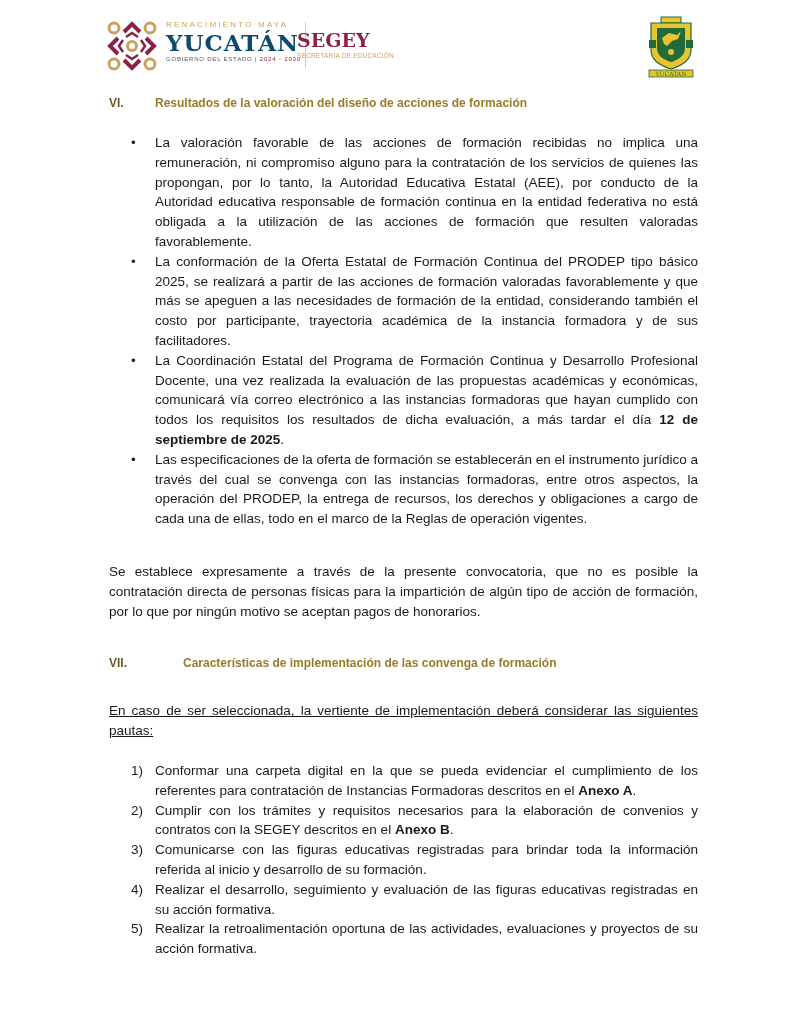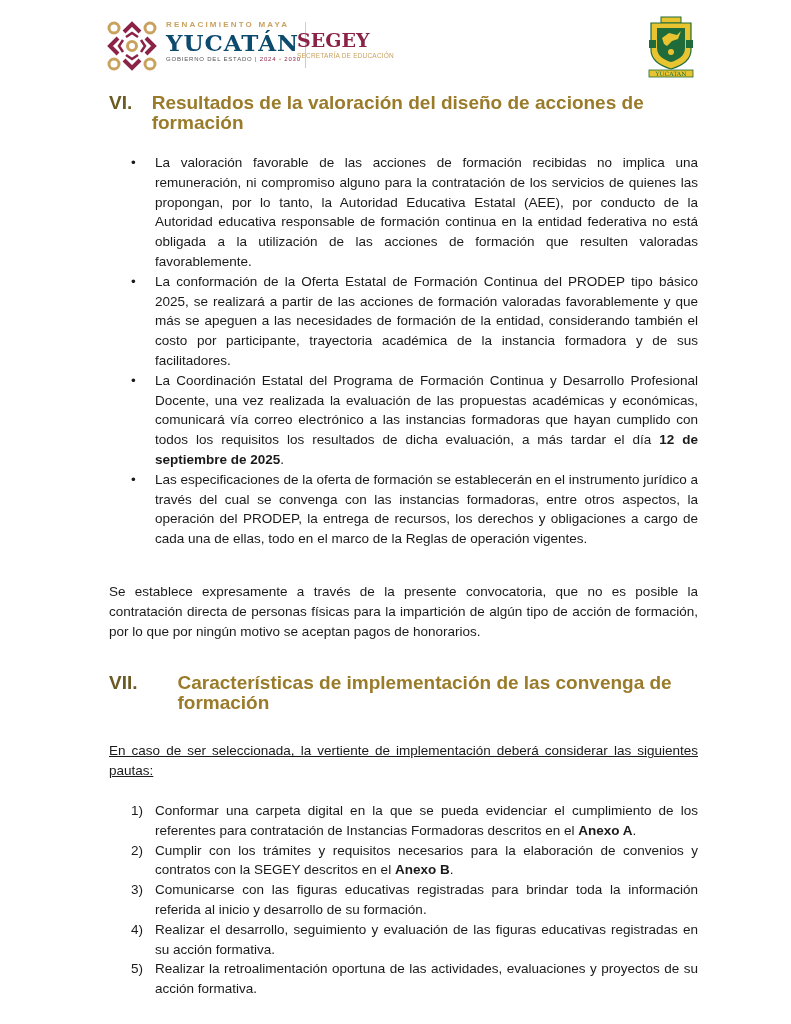--- a/index.html
+++ b/index.html
@@ -4,36 +4,36 @@
 <style>
   html, body { margin: 0; padding: 0; background: #ffffff; }
   body { width: 791px; height: 1024px; position: relative; overflow: hidden;
          font-family: "Liberation Sans", "DejaVu Sans", sans-serif; color: #1a1a1a; }
 
   
   .header { position: absolute; left: 0; top: 0; width: 791px; height: 90px; }
   .logo-yuc { position: absolute; left: 106px; top: 16px; width: 200px; height: 58px; }
   .motif { position: absolute; left: 0; top: 4px; width: 52px; height: 52px; }
   .brand-text { position: absolute; left: 60px; top: 4px; width: 150px; }
-  .brand-small { font-size: 8px; letter-spacing: 2.2px; color: #c9a25f; font-weight: bold; }
+  .brand-small { font-size: 8px; letter-spacing: 2.2px; color: #c9a25f; font-weight: normal; }
   .brand-big { font-family: "DejaVu Serif", "Liberation Serif", serif; font-weight: bold;
                font-size: 23px; color: #0c4a6e; letter-spacing: 1px; line-height: 26px; margin-top: 1px; }
   .brand-foot { font-size: 6px; letter-spacing: 0.8px; color: #555; white-space: nowrap; }
   .brand-foot .yr { color: #8b2346; }
   .brand-foot .dot { color: #c9a25f; }
   .sep { position: absolute; left: 305px; top: 22px; width: 1px; height: 46px; background: #d9cbb0; }
   .segey { position: absolute; left: 297px; top: 30px; }
   .segey-big { font-family: "DejaVu Serif", "Liberation Serif", serif; font-weight: bold;
                font-size: 19px; color: #8b2346; line-height: 20px; }
   .segey-small { font-size: 6.5px; color: #c9a25f; letter-spacing: 0.2px; margin-top: 2px; white-space: nowrap; }
   .crest { position: absolute; left: 647px; top: 16px; width: 48px; height: 62px; }
 
   
   .page { position: absolute; left: 109px; top: 93px; width: 589px; }
-  .heading { display: flex; font-weight: bold; font-size: 19px; line-height: 20px; }
+  .heading { display: flex; font-weight: bold; font-size: 12px; line-height: 20px; }
   .heading .num { width: 46px; color: #6b5a24; }
   .heading .title { color: #9a7b2a; }
   p, li { font-size: 13.5px; line-height: 19.8px; text-align: justify; margin: 0; }
   ul.bullets { list-style: none; margin: 0; padding: 0; }
   ul.bullets li { position: relative; padding-left: 46px; }
   ul.bullets li .bul { position: absolute; left: 22px; top: 0; }
   ol.steps { list-style: none; margin: 0; padding: 0; }
   ol.steps li { position: relative; padding-left: 46px; }
   ol.steps li .n { position: absolute; left: 22px; top: 0; }
   b { font-weight: bold; }

